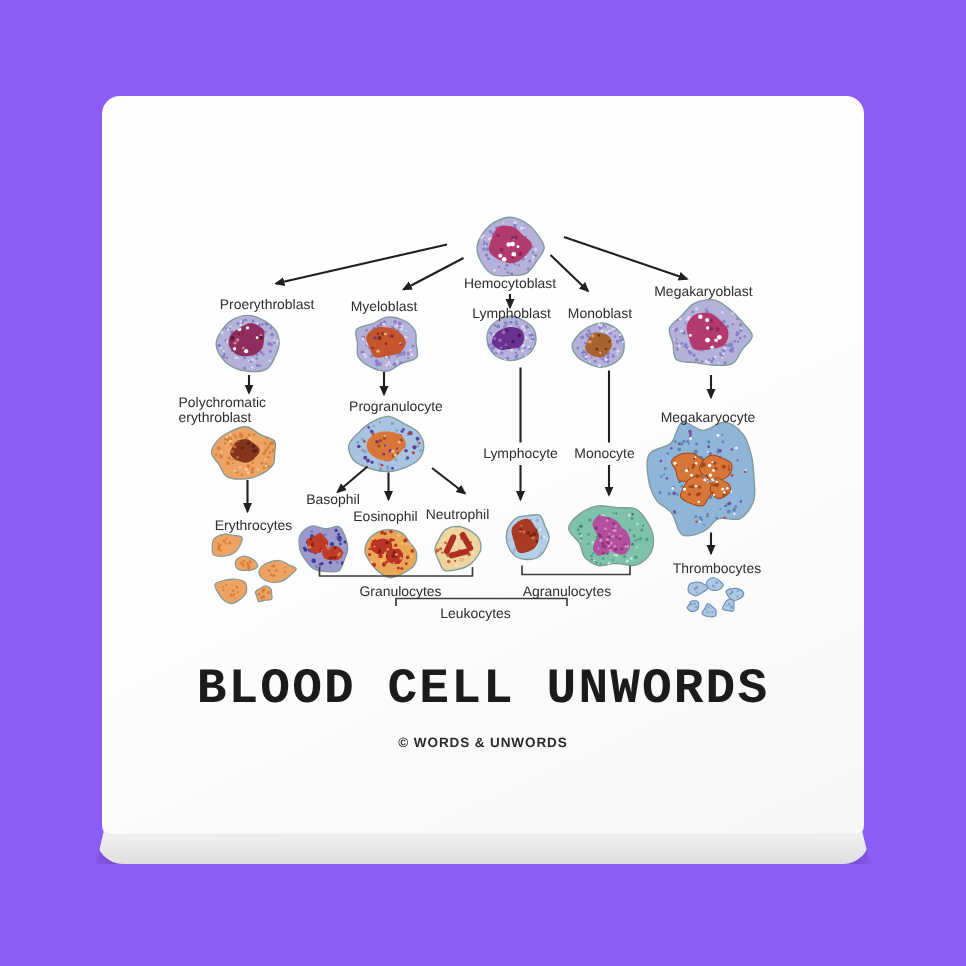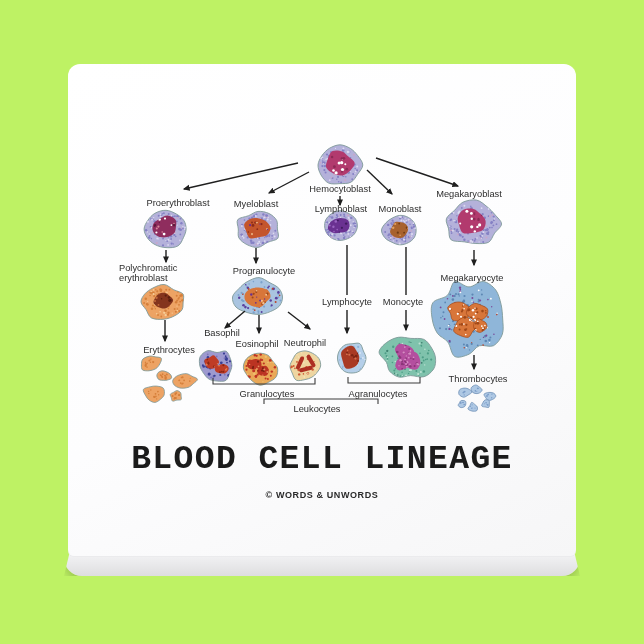--- a/index.html
+++ b/index.html
@@ -1,16 +1,16 @@
 <!DOCTYPE html>
 <html><head>
 <meta charset="utf-8">
 <style>
   html,body{margin:0;padding:0;}
-  .stage{position:relative;width:644px;height:644px;background:#bef264;overflow:hidden;
+  .stage{position:relative;width:644px;height:644px;background:#8b5cf6;overflow:hidden;
          font-family:"Liberation Sans",sans-serif;}
   .magnet-edge{position:absolute;left:64px;top:550px;width:516px;height:26px;
          background:linear-gradient(to bottom,#f7f7f8,#e9e9eb 55%,#dededf);
          border-radius:4px 4px 18px 18px;
          clip-path:polygon(1.2% 0,98.8% 0,100% 100%,0 100%);
          box-shadow:0 6px 9px rgba(0,0,0,0.17);}
   .magnet{position:absolute;left:68px;top:64px;width:508px;height:492px;
          background:linear-gradient(155deg,#ffffff 0%,#fdfdfe 55%,#f6f6f7 100%);
          border-radius:12px 12px 6px 6px;
          box-shadow:0 1px 0 #ebebed;}
@@ -1669,15 +1669,15 @@
         <text x="305" y="346" text-anchor="middle">Neutrophil</text>
         <text x="347" y="305" text-anchor="middle">Lymphocyte</text>
         <text x="403" y="305" text-anchor="middle">Monocyte</text>
         <text x="472" y="281" text-anchor="middle">Megakaryocyte</text>
         <text x="478" y="382" text-anchor="middle">Thrombocytes</text>
         <text x="267" y="397" text-anchor="middle">Granulocytes</text>
         <text x="378" y="397" text-anchor="middle">Agranulocytes</text>
         <text x="317" y="412" text-anchor="middle">Leukocytes</text>
       </g>
     </svg>
-  <div class="title">BLOOD CELL LINEAGE</div>
+  <div class="title">BLOOD CELL UNWORDS</div>
   <div class="credit">© WORDS &amp; UNWORDS</div>
 </div>
 
 </body></html>

